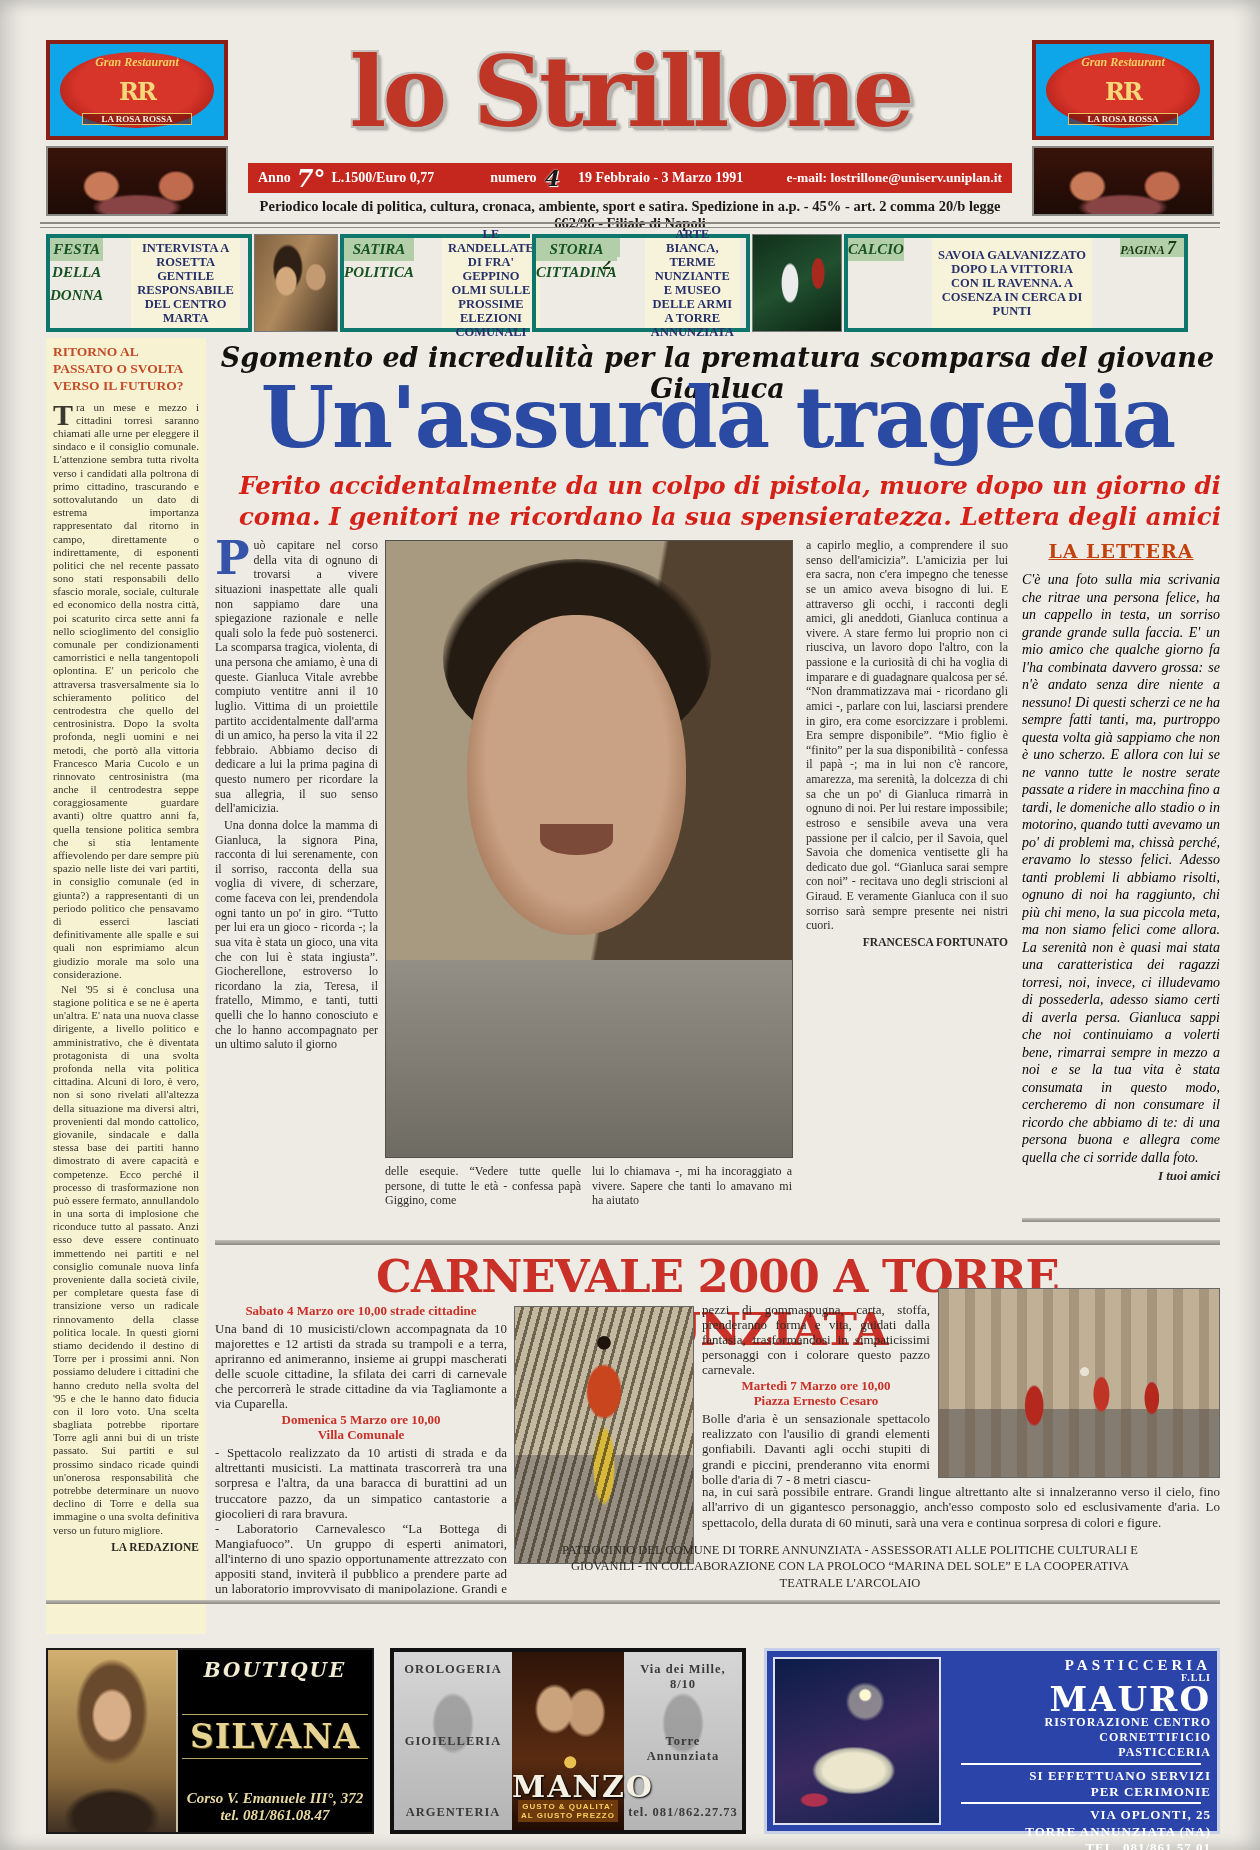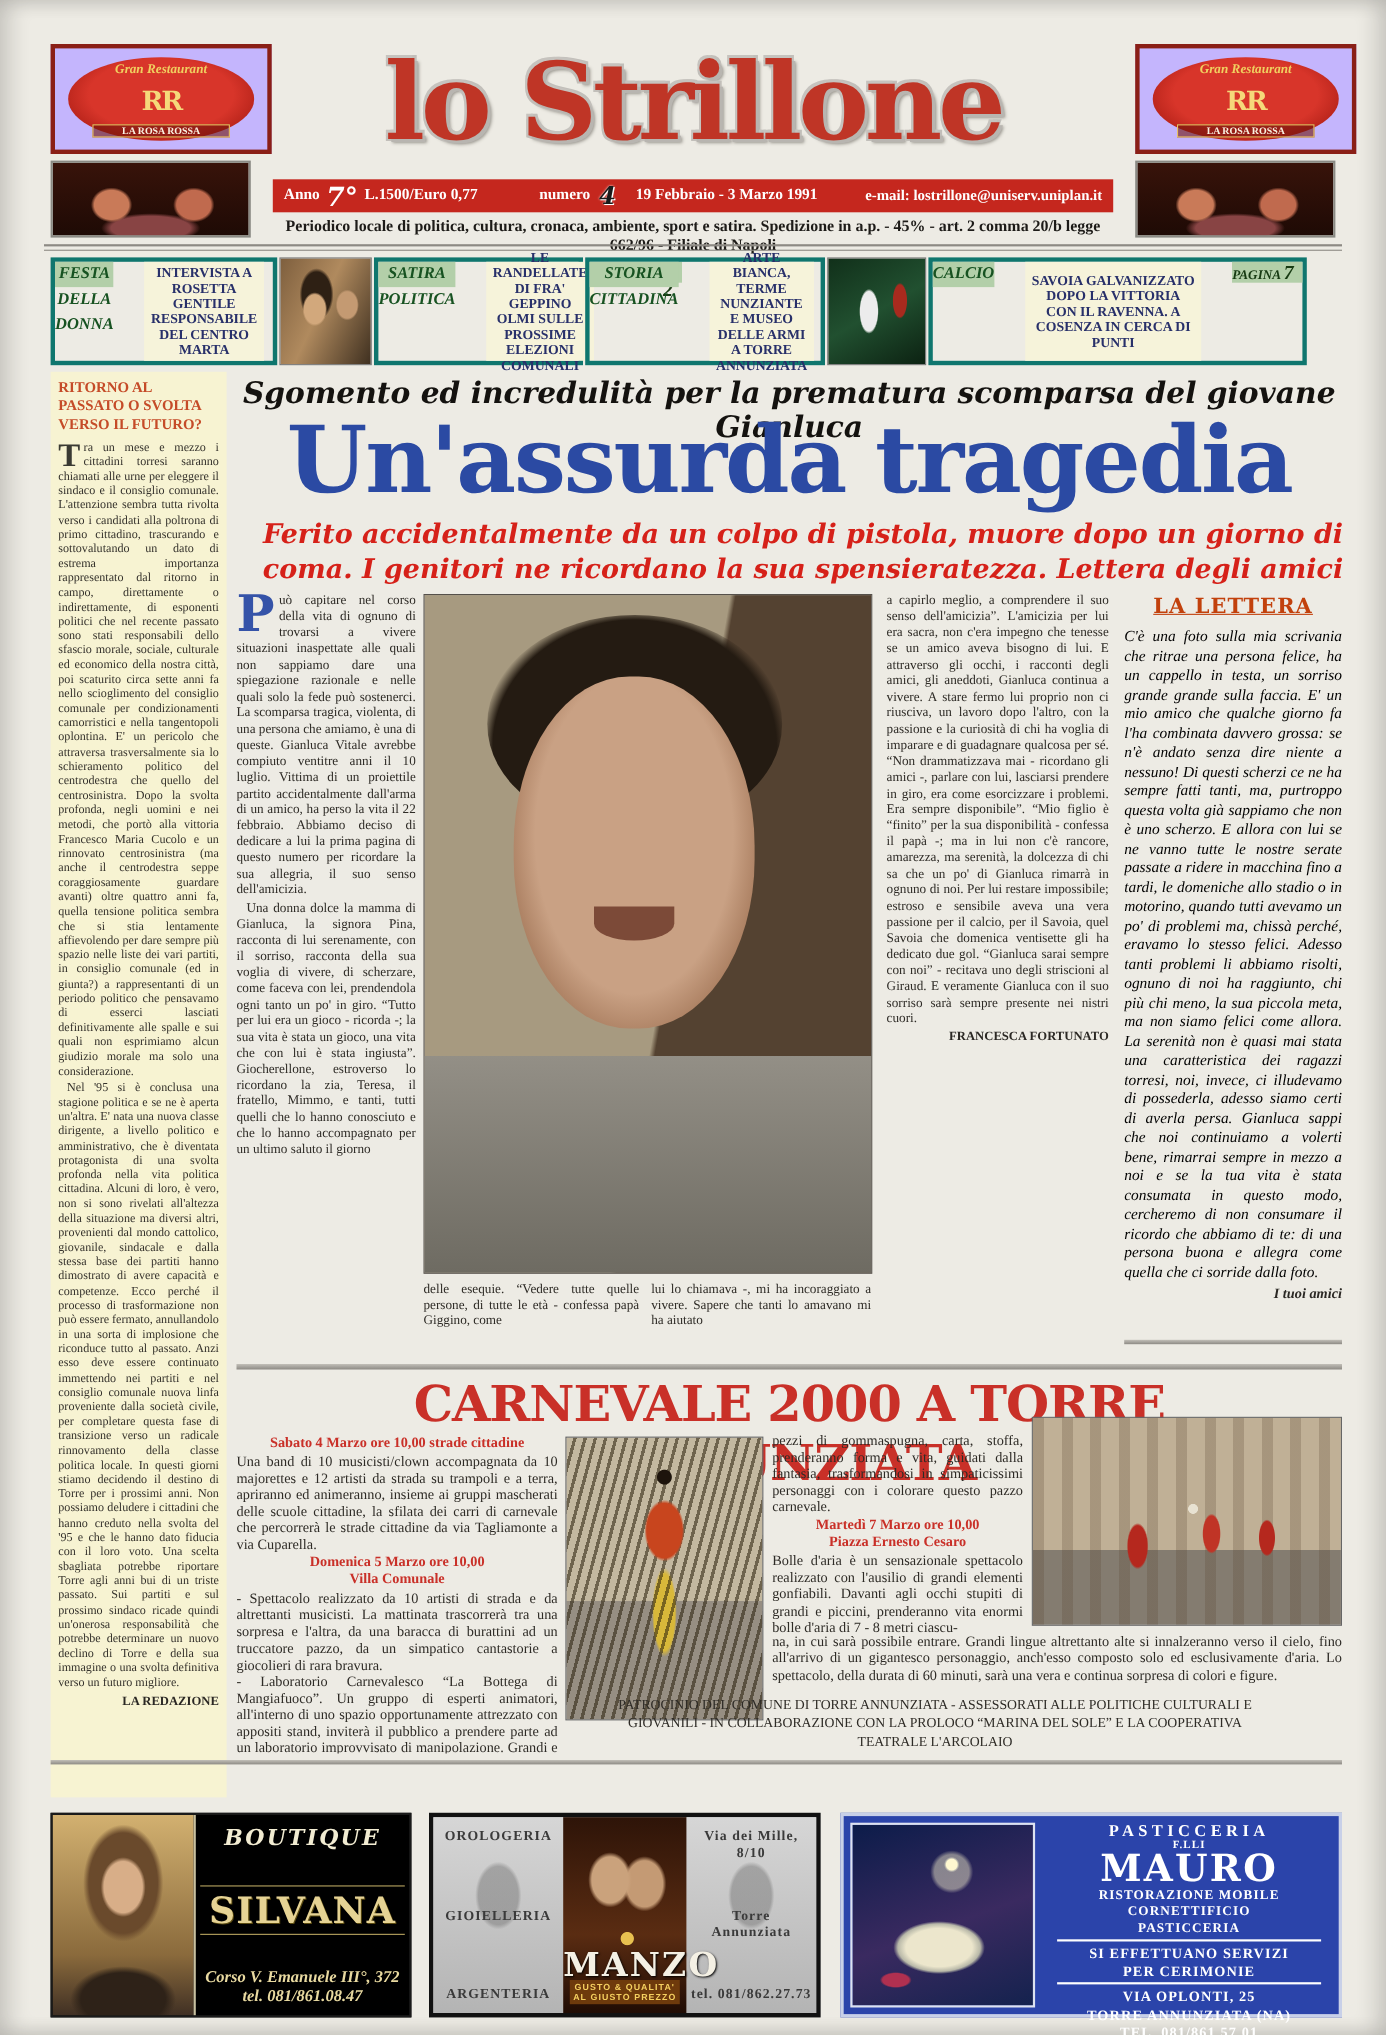--- a/index.html
+++ b/index.html
@@ -2,21 +2,21 @@
 <html><head>
 <meta charset="utf-8">
 <style>
   html,body{margin:0;padding:0;background:#cfccc6;}
   .page{position:relative;width:1260px;height:1850px;margin:0 auto;background:#edebe4;
         font-family:"Liberation Serif",serif;color:#2b2824;overflow:hidden;
         box-shadow:inset 10px 0 18px rgba(0,0,0,.14), inset -10px 0 18px rgba(0,0,0,.14);}
   .abs{position:absolute;}
 
   
-  .logo-box{width:201px;height:100px;background:#c4b5fd;border:4px solid #8a1f16;
+  .logo-box{width:182px;height:100px;background:#0ea5e9;border:4px solid #8a1f16;
             display:flex;align-items:center;justify-content:center;box-sizing:border-box;}
   .logo-oval{width:88%;height:82%;border-radius:50%;
              background:radial-gradient(ellipse at 50% 45%,#d8352a 0 55%,#a01810 90%);
              color:#f0d060;text-align:center;display:flex;flex-direction:column;
              justify-content:space-between;padding:3px 0;box-sizing:border-box;}
   .logo-top{font:italic bold 12px "Liberation Serif",serif;}
   .logo-mono{font:bold 24px "DejaVu Serif",serif;letter-spacing:-2px;color:#f5d87a;line-height:.9;}
   .logo-bottom{font:bold 9px "Liberation Serif",serif;color:#faf2e2;background:rgba(110,18,10,.6);
                margin:0 22px;border:1px solid #e8c060;}
   .cherubs{width:182px;height:70px;border:2px solid #8a8a84;box-sizing:border-box;
@@ -177,21 +177,21 @@
 
   .ad3{left:764px;top:1648px;width:456px;height:186px;background:#2b44aa;border:3px solid #c8d0e8;
        box-sizing:border-box;display:flex;padding:6px;}
   .ad3-photo{width:168px;border:2px solid #dde2f0;box-sizing:border-box;margin-right:10px;
        background:
          radial-gradient(circle 7px at 55% 22%, #fff8d0 0 70%, rgba(255,255,220,.4) 85%, rgba(0,0,0,0) 100%),
          radial-gradient(circle 26px at 55% 26%, rgba(255,250,210,.45) 0 60%, rgba(0,0,0,0) 75%),
          radial-gradient(ellipse 52px 30px at 48% 68%, #ece6cc 0 58%, #b8b8a8 72%, rgba(0,0,0,0) 80%),
          radial-gradient(ellipse 20px 10px at 24% 86%, #b03050 0 60%, rgba(0,0,0,0) 72%),
          linear-gradient(160deg,#0c1c4a,#3a2a60 55%,#14224e);}
-  .ad3-text{flex:1;color:#fff;text-align:center;display:flex;flex-direction:column;
+  .ad3-text{flex:1;color:#fff;text-align:right;display:flex;flex-direction:column;
        justify-content:space-between;font-family:"Liberation Serif",serif;}
   .mauro-arc{font:bold 15px "Liberation Serif",serif;letter-spacing:4px;}
   .mauro-flli{font:bold 10px "Liberation Serif",serif;letter-spacing:1px;margin-top:-2px;}
   .mauro-name{font:bold 34px "DejaVu Serif",serif;letter-spacing:2px;line-height:.95;}
   .mauro-line{font:bold 12px "Liberation Serif",serif;letter-spacing:1px;}
   .mauro-rule{border-top:2px solid #fff;margin:3px 10px;}
   .mauro-serv{font:bold 13px "Liberation Serif",serif;letter-spacing:1px;line-height:1.2;}
   .mauro-addr{font:bold 13px "Liberation Serif",serif;letter-spacing:1px;line-height:1.25;}
 </style>
 </head>
@@ -374,21 +374,21 @@
 
   <div class="abs ad3">
     <div class="ad3-photo"></div>
     <div class="ad3-text">
       <div>
         <div class="mauro-arc">PASTICCERIA</div>
         <div class="mauro-flli">F.LLI</div>
         <div class="mauro-name">MAURO</div>
       </div>
       <div>
-        <div class="mauro-line">RISTORAZIONE MOBILE</div>
+        <div class="mauro-line">RISTORAZIONE CENTRO</div>
         <div class="mauro-line">CORNETTIFICIO</div>
         <div class="mauro-line">PASTICCERIA</div>
       </div>
       <div>
         <div class="mauro-rule"></div>
         <div class="mauro-serv">SI EFFETTUANO SERVIZI</div>
         <div class="mauro-serv">PER CERIMONIE</div>
         <div class="mauro-rule"></div>
       </div>
       <div>

